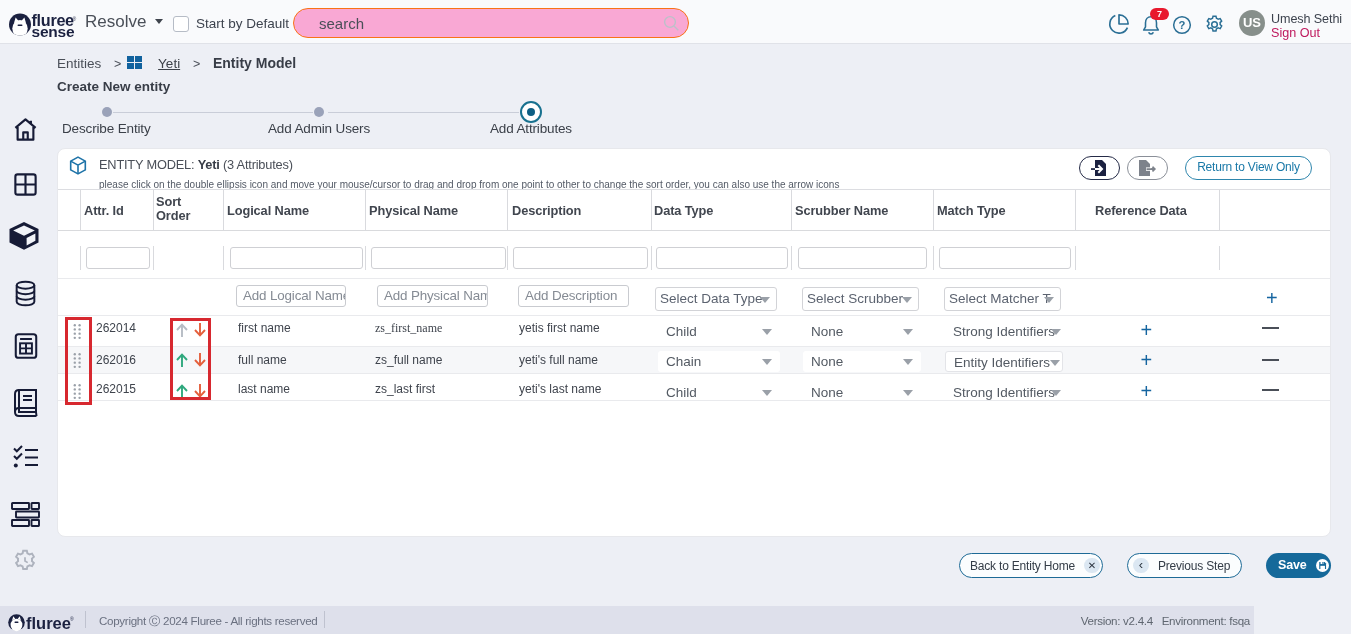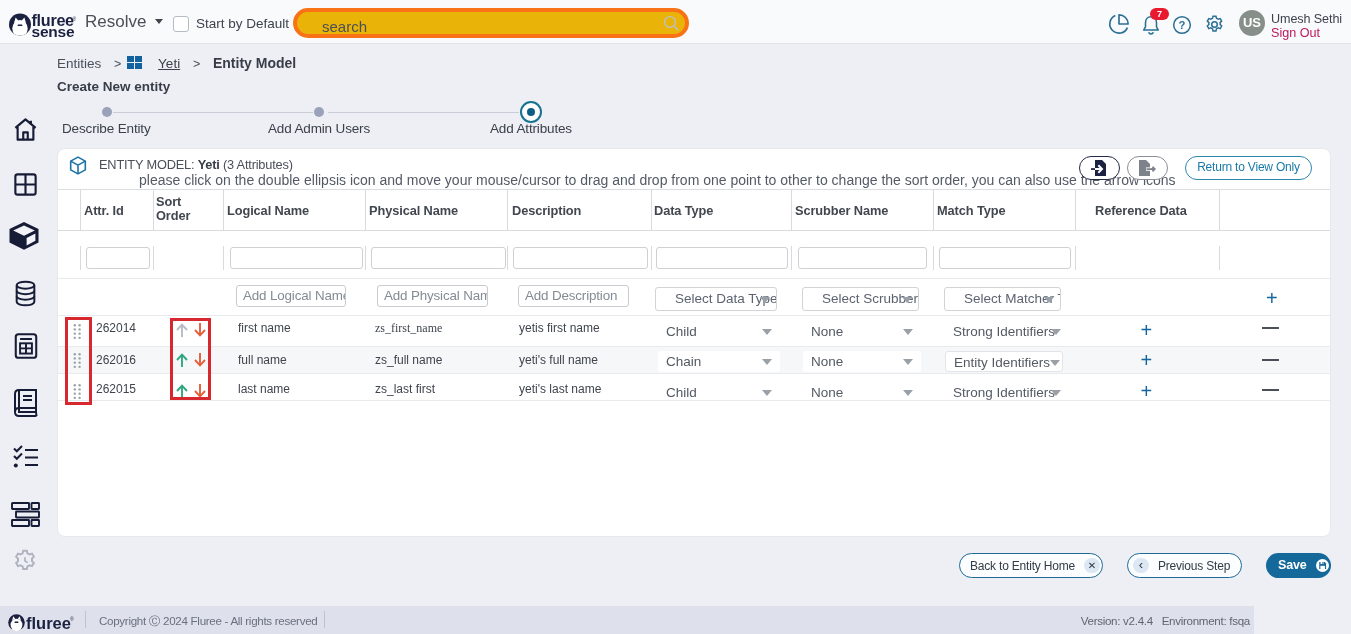--- a/index.html
+++ b/index.html
@@ -6,21 +6,21 @@
   html,body { width:1351px; height:634px; overflow:hidden; }
   body { position:relative; background:#edeff5; font-family:"Liberation Sans",sans-serif; color:#3f444d; }
   .abs { position:absolute; }
 
   
   #navbar { position:absolute; top:0; left:0; width:1351px; height:44px; background:#f9fafc; border-bottom:1px solid #e0e2e8; }
   #resolve { position:absolute; left:85px; top:12px; font-size:17px; color:#4a4f58; }
   #resolve .caret { display:inline-block; margin-left:4px; vertical-align:3px; width:0; height:0; border-left:4.5px solid transparent; border-right:4.5px solid transparent; border-top:5.5px solid #3f444d; }
   #chk { position:absolute; left:173px; top:16px; width:16px; height:16px; background:#fff; border:1.5px solid #b6bcc6; border-radius:3px; }
   #chklab { position:absolute; left:196px; top:16px; font-size:13.5px; color:#3d434e; }
-  #search { position:absolute; left:293px; top:8px; width:396px; height:30px; background:#eab308; border:4px solid #f97316; border-radius:15px; }
+  #search { position:absolute; left:293px; top:8px; width:396px; height:30px; background:#f9a8d4; border:1px solid #f97316; border-radius:15px; }
   #search .ph { position:absolute; left:25px; top:6px; font-size:15px; color:#4a4f58; }
   #nav-name { position:absolute; left:1271px; top:12px; font-size:12.6px; letter-spacing:-0.1px; color:#3d434e; }
   #nav-signout { position:absolute; left:1271px; top:26px; font-size:12.6px; color:#be185d; }
   #avatar { position:absolute; left:1239px; top:10px; width:26px; height:26px; border-radius:50%; background:#878f8b; color:#fff; font-size:13px; font-weight:bold; text-align:center; line-height:26px; }
 
   
   #crumb { position:absolute; left:57px; top:55px; font-size:13.5px; color:#4a4f58; }
   #crumb .sep { margin:0 9px; color:#4a4f58; font-size:12.5px; font-family:"Liberation Sans",sans-serif; }
   #crumb .yeti { color:#3d4249; text-decoration:underline; }
   #crumb b { color:#383d47; font-size:14px; }
@@ -28,33 +28,33 @@
 
   .stepdot { position:absolute; width:10px; height:10px; border-radius:50%; background:#9aa2b9; top:107px; }
   .stepline { position:absolute; height:1px; background:#c9cdd8; top:112px; }
   #stepact { position:absolute; left:520px; top:101px; width:22px; height:22px; border-radius:50%; border:2px solid #18718f; background:#fff; }
   #stepact i { position:absolute; left:5px; top:5px; width:8px; height:8px; border-radius:50%; background:#0e5f84; }
   .steplab { position:absolute; top:121px; font-size:13.5px; letter-spacing:-0.15px; color:#3b4049; }
 
   
   #panel { position:absolute; left:57px; top:148px; width:1274px; height:389px; background:#fff; border:1px solid #e7e8ec; border-radius:8px; }
   #ptitle { position:absolute; left:99px; top:157px; font-size:12.8px; letter-spacing:-0.2px; color:#4a4f58; }
-  #psub { position:absolute; left:99px; top:172px; font-size:14px; color:#535a66;margin-left:40px; }
+  #psub { position:absolute; left:99px; top:179px; font-size:10px; color:#535a66; }
   .pillbtn { position:absolute; top:156px; height:24px; border-radius:12px; background:#fff; }
   #btn-import { left:1079px; width:41px; border:1.5px solid #252b47; }
   #btn-export { left:1127px; width:41px; border:1.5px solid #8a8f98; }
   #btn-return { left:1185px; width:127px; border:1.3px solid #2e86ad; color:#1a79a8; font-size:12px; letter-spacing:-0.2px; text-align:center; line-height:21.5px; }
 
   
   .hline { position:absolute; left:58px; width:1272px; height:1px; background:#e9eaed; }
   .vline { position:absolute; width:1px; background:#d9dade; }
   .hcell { position:absolute; font-size:12.8px; font-weight:bold; color:#41464f; letter-spacing:-0.1px; }
   .fin { position:absolute; top:247px; height:22px; background:#fff; border:1px solid #cfd0d4; border-radius:3px; }
   .ain { position:absolute; top:285px; height:22px; background:#fff; border:1px solid #c9cbd0; border-radius:3px; font-size:13.4px; letter-spacing:-0.15px; color:#858b94; line-height:20px; padding-left:6px; white-space:nowrap; overflow:hidden; }
-  .asel { position:absolute; top:287px; height:24px; background:#fff; border:1px solid #d2d3d7; border-radius:3px; font-size:13.5px; color:#5c6370; line-height:22px; padding-left:19px; white-space:nowrap; overflow:hidden; }
+  .asel { position:absolute; top:287px; height:24px; background:#fff; border:1px solid #d2d3d7; border-radius:3px; font-size:13.5px; color:#5c6370; line-height:22px; padding-left:4px; white-space:nowrap; overflow:hidden; }
   .dsel { position:absolute; height:21px; background:transparent; border-radius:3px; font-size:13.5px; color:#535a63; line-height:21px; padding-left:8px; white-space:nowrap; }
   .tri { position:absolute; width:0; height:0; border-left:5px solid transparent; border-right:5px solid transparent; border-top:6px solid #9aa0a8; }
   .cell { position:absolute; font-size:12px; color:#3f444d; white-space:nowrap; }
   .plus { position:absolute; color:#1565a0; font-size:20px; font-weight:normal; }
   .minus { position:absolute; width:16.5px; height:1.7px; background:#4a4f58; }
   .redbox { position:absolute; border:3px solid #d7282f; }
 
   
   .bbtn { position:absolute; top:553px; height:25px; border-radius:13px; font-size:12px; letter-spacing:-0.2px; }
   #bb-back { left:959px; width:144px; border:1.5px solid #1d6a96; background:#fbfdfe; color:#333c47; }

